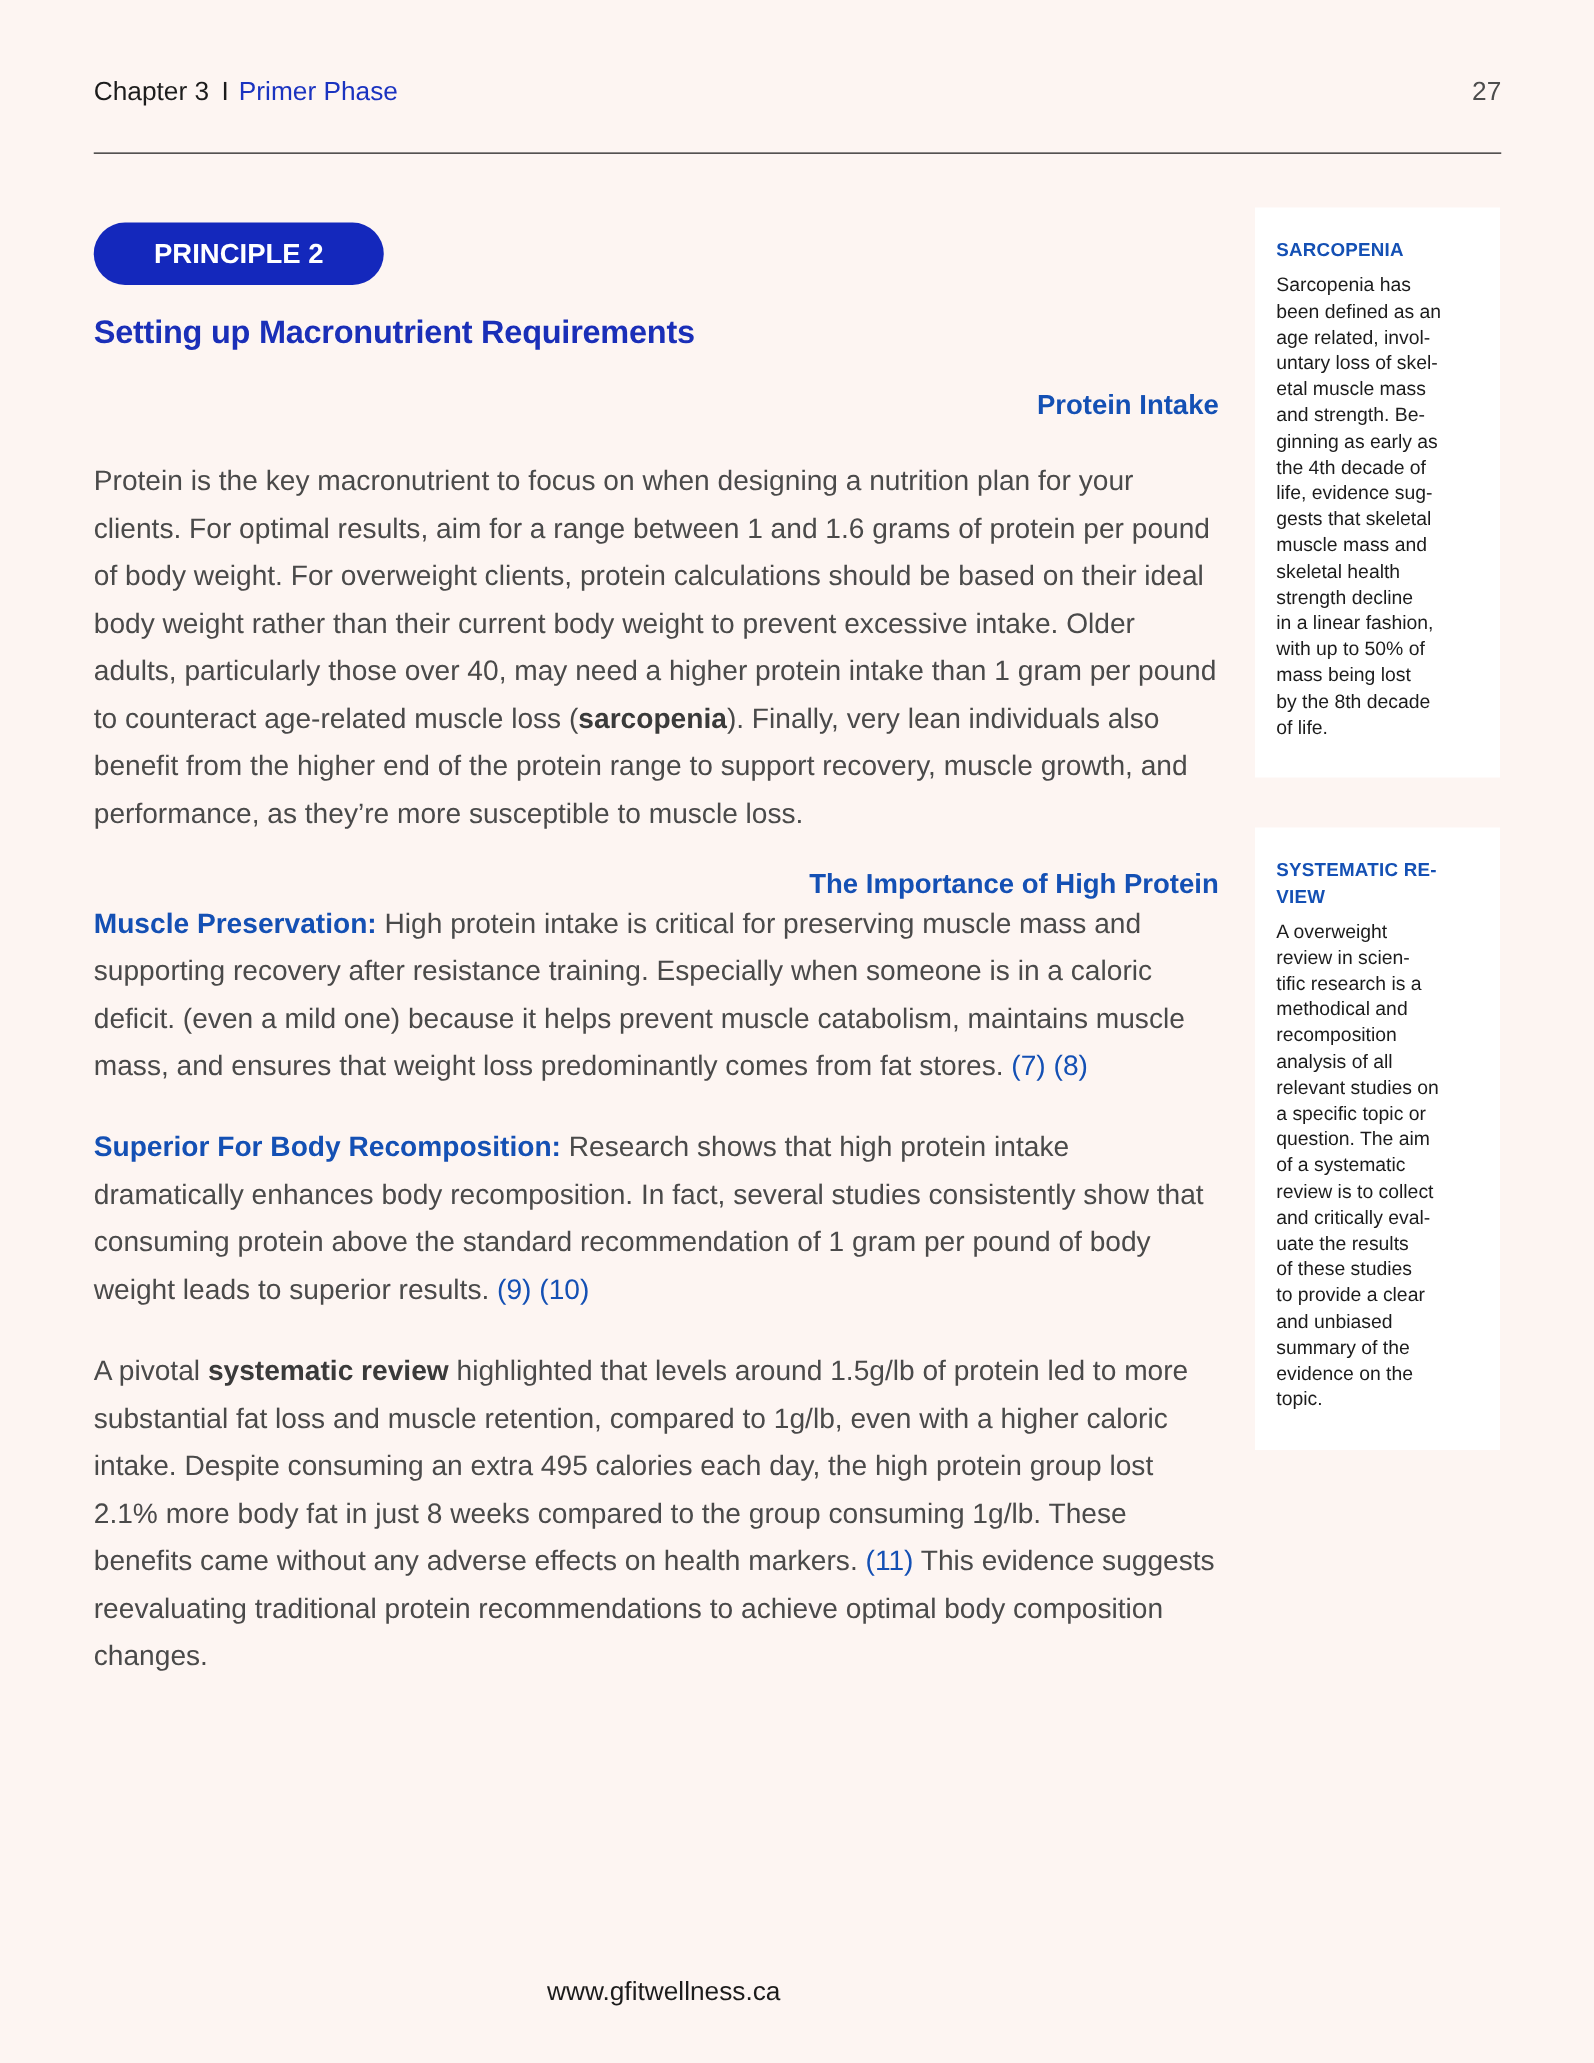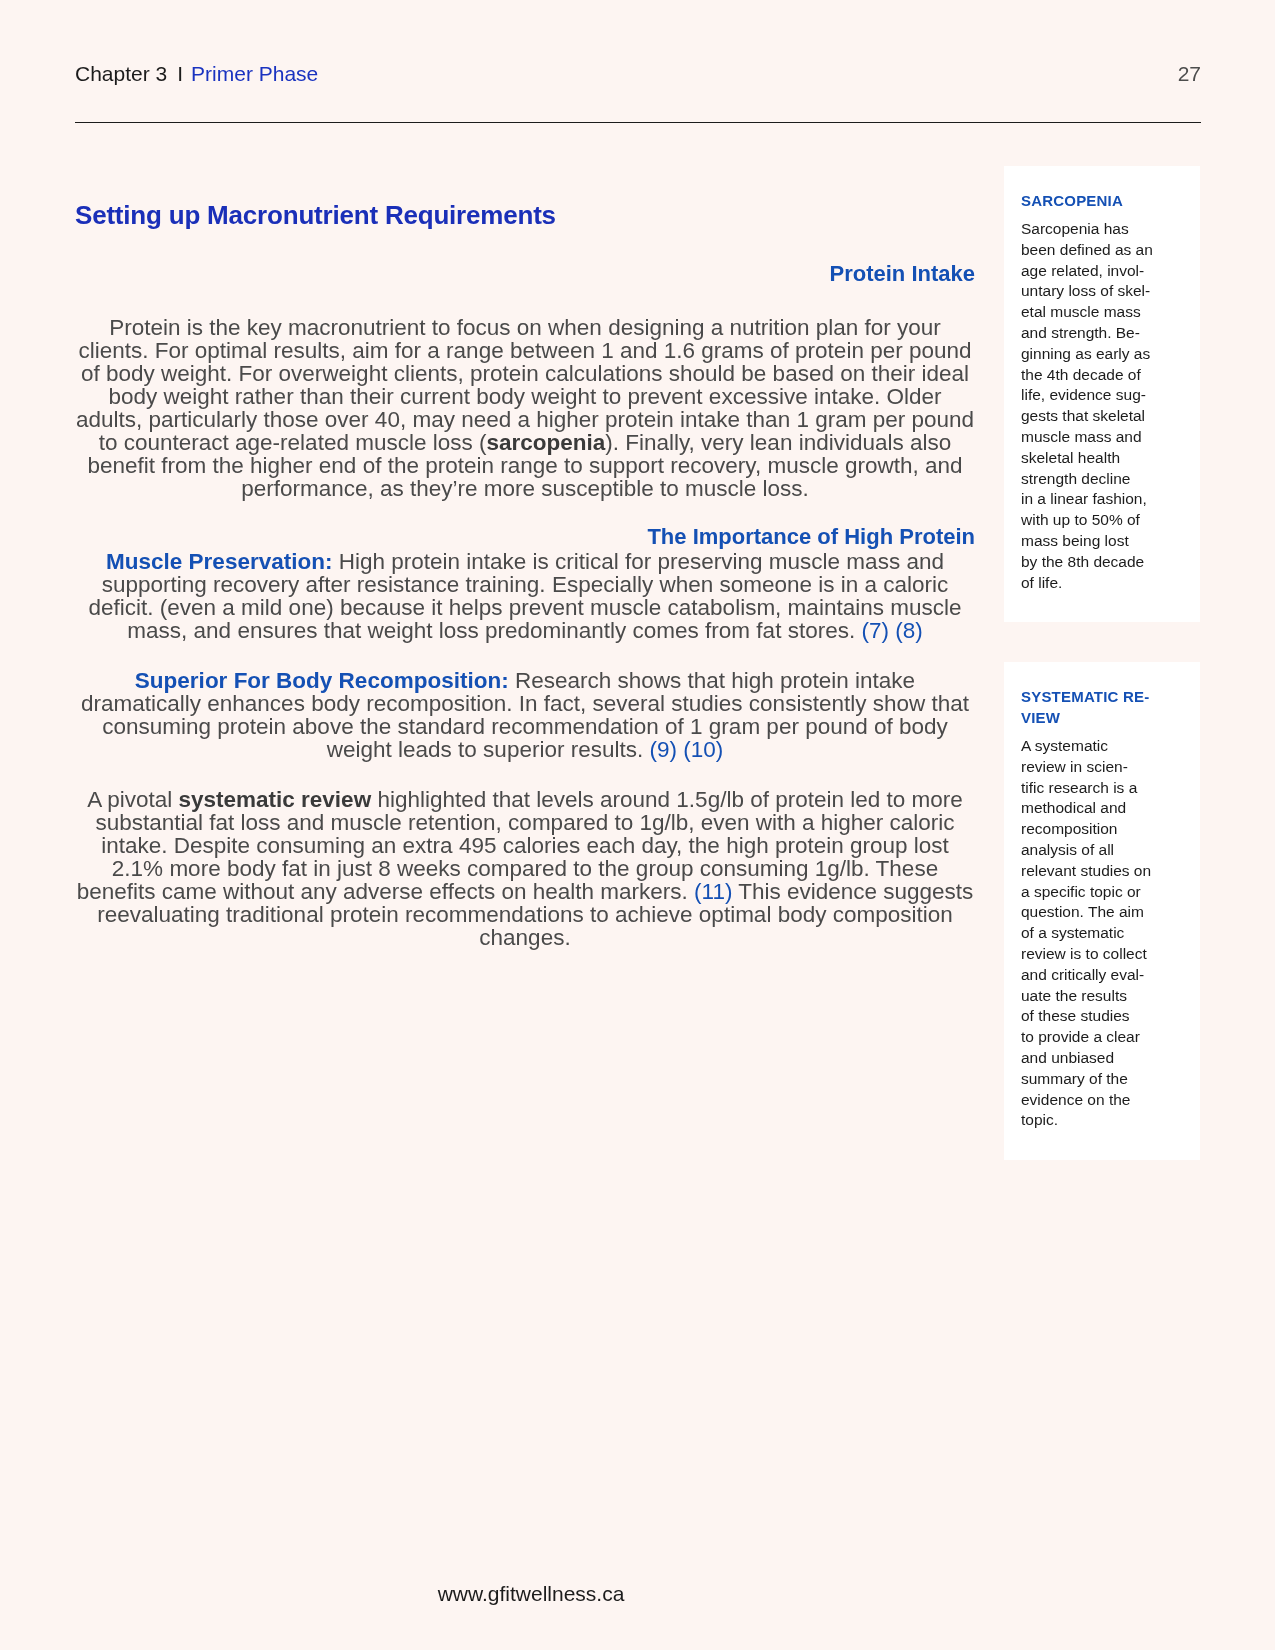--- a/index.html
+++ b/index.html
@@ -71,24 +71,23 @@
     .subhead {
       font-size: 22px;
       font-weight: bold;
       color: #1450b4;
       text-align: right;
     }
     .subhead.protein { margin-top: 30px; }
     .subhead.importance { margin-top: 24px; }
     .para {
       font-size: 22.5px;
-      line-height: 23px;
+      line-height: 38px;
       color: #4a4a4a;
       margin: 0;
-      text-align: center;
     }
     .para.p1 { margin-top: 29px; }
     .para.p2 { }
     .para.p3 { margin-top: 27px; }
     .para.p4 { margin-top: 27px; }
     .para .lead {
       color: #1450b4;
       font-weight: bold;
     }
     .para .bold-term {
@@ -141,20 +140,21 @@
 </head>
 <body>
 
 <header class="header">
   <span class="chapter">Chapter 3</span><span class="sep">I</span><span class="phase">Primer Phase</span>
   <span class="page-num">27</span>
 </header>
 <div class="header-rule"></div>
 
 <main class="main">
+  <div class="principle-pill">PRINCIPLE 2</div>
   <h1 class="section-title" style="margin-bottom:0;">Setting up Macronutrient Requirements</h1>
 
   <h2 class="subhead protein" style="margin-bottom:0;">Protein Intake</h2>
   <p class="para p1"><span>Protein is the key macronutrient to focus on when designing a nutrition plan for your clients. For optimal results, aim for a range between 1 and 1.6 grams of protein per pound of body weight. For overweight clients, protein calculations should be based on their ideal body weight rather than their current body weight to prevent excessive intake. Older adults, particularly those over 40, may need a higher protein intake than 1 gram per pound to counteract age-related muscle loss (</span><span class="bold-term">sarcopenia</span><span>). Finally, very lean individuals also benefit from the higher end of the protein range to support recovery, muscle growth, and performance, as they’re more susceptible to muscle loss.</span></p>
 
   <h2 class="subhead importance" style="margin-bottom:0;">The Importance of High Protein</h2>
 
   <p class="para p2"><span class="lead">Muscle Preservation:</span><span> High protein intake is critical for preserving muscle mass and supporting recovery after resistance training. Especially when someone is in a caloric deficit. (even a mild one) because it helps prevent muscle catabolism, maintains muscle mass, and ensures that weight loss predominantly comes from fat stores. </span><a class="cite">(7)</a> <a class="cite">(8)</a></p>
 
   <p class="para p3"><span class="lead">Superior For Body Recomposition:</span><span> Research shows that high protein intake dramatically enhances body recomposition. In fact, several studies consistently show that consuming protein above the standard recommendation of 1 gram per pound of body weight leads to superior results. </span><a class="cite">(9)</a> <a class="cite">(10)</a></p>
@@ -185,21 +185,21 @@
     <span class="line">of life.</span>
   </div>
 </aside>
 
 <aside class="sidebar-box sysreview">
   <div class="sidebar-title">
     <span class="line" style="display:block">SYSTEMATIC RE-</span>
     <span class="line" style="display:block">VIEW</span>
   </div>
   <div class="sidebar-body">
-    <span class="line">A systematic</span>
+    <span class="line">A overweight</span>
     <span class="line">review in scien-</span>
     <span class="line">tific research is a</span>
     <span class="line">methodical and</span>
     <span class="line">recomposition</span>
     <span class="line">analysis of all</span>
     <span class="line">relevant studies on</span>
     <span class="line">a specific topic or</span>
     <span class="line">question. The aim</span>
     <span class="line">of a systematic</span>
     <span class="line">review is to collect</span>

